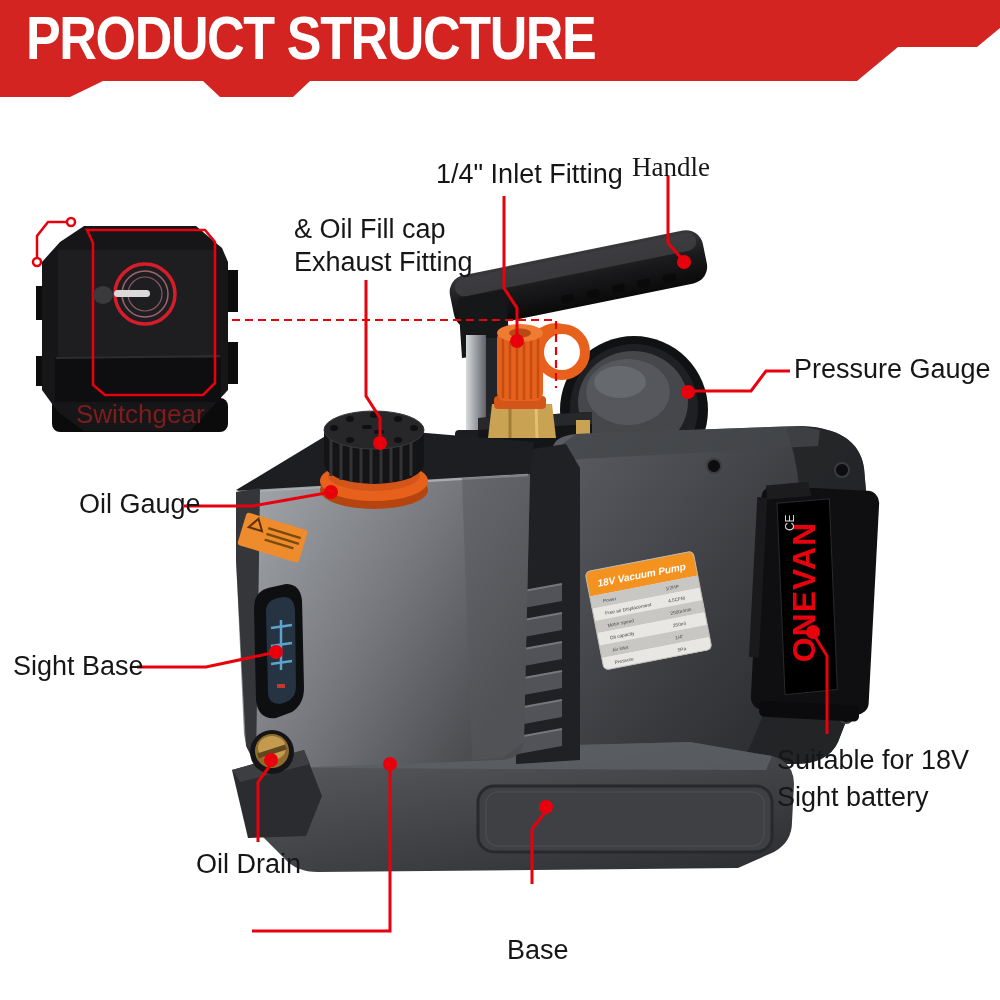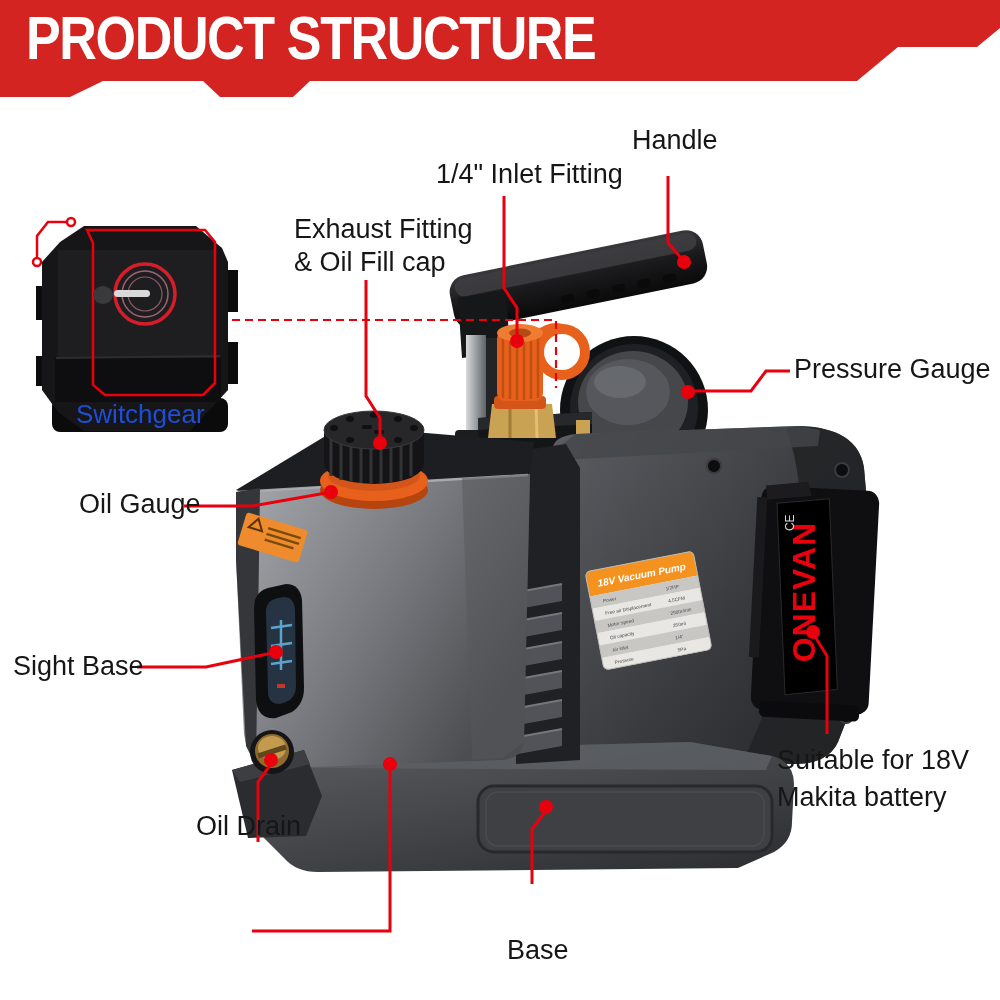--- a/index.html
+++ b/index.html
@@ -3,21 +3,21 @@
 <meta charset="utf-8">
 <style>
   html,body{margin:0;padding:0;background:#fff;}
   .stage{position:relative;width:1000px;height:1000px;background:#ffffff;overflow:hidden;
          font-family:"Liberation Sans",sans-serif;}
   .art{position:absolute;left:0;top:0;width:1000px;height:1000px;}
   .banner-title{position:absolute;left:26px;top:2px;color:#ffffff;font-weight:bold;
       font-size:56px;letter-spacing:-1.5px;transform:scaleX(.93) scaleY(1.1);
       transform-origin:left top;white-space:nowrap;}
   .lbl{position:absolute;font-size:27px;color:#161616;white-space:nowrap;line-height:33px;}
-  .lbl.red{color:#1d4ed8;font-size:26px;}
+  .lbl.red{color:#7f1d1d;font-size:26px;}
   .two{line-height:37px;}
   svg text{font-family:"Liberation Sans",sans-serif;}
 </style>
 </head>
 <body>
 
 <div class="stage">
 
 <svg class="art" viewBox="0 0 1000 1000">
   <defs>
@@ -300,29 +300,29 @@
     <circle cx="271" cy="760" r="7"></circle>
         <circle cx="390" cy="764" r="7"></circle>
     <circle cx="546" cy="807" r="7"></circle>
         <circle cx="813" cy="632" r="7"></circle>
   </g>
 </svg>
 
 <div class="banner-title">PRODUCT STRUCTURE</div>
 
 <div class="lbl" style="left:436px;top:158px;">1/4" Inlet Fitting</div>
-<div class="lbl" style="left:632px;top:124px;">Handle</div>
+<div class="lbl" style="left:632px;top:151px;font-family:Liberation Serif, serif;">Handle</div>
 <div class="lbl" style="left:294px;top:213px;">
+  <div>&amp; Oil Fill cap</div>
   <div>Exhaust Fitting</div>
-  <div>&amp; Oil Fill cap</div>
 </div>
 <div class="lbl" style="left:794px;top:353px;">Pressure Gauge</div>
 <div class="lbl" style="left:79px;top:488px;">Oil Gauge</div>
 <div class="lbl" style="left:13px;top:650px;">Sight Base</div>
-<div class="lbl" style="left:196px;top:810px;">Oil Drain</div>
+<div class="lbl" style="left:196px;top:848px;">Oil Drain</div>
 <div class="lbl" style="left:507px;top:897px;margin-top:37px;">Base</div>
 <div class="lbl two" style="left:777px;top:742px;">
   <div>Suitable for 18V</div>
-  <div>Makita battery</div>
+  <div>Sight battery</div>
 </div>
 <div class="lbl red" style="left:76px;top:398px;">Switchgear</div>
 
 </div>
 
 </body></html>

